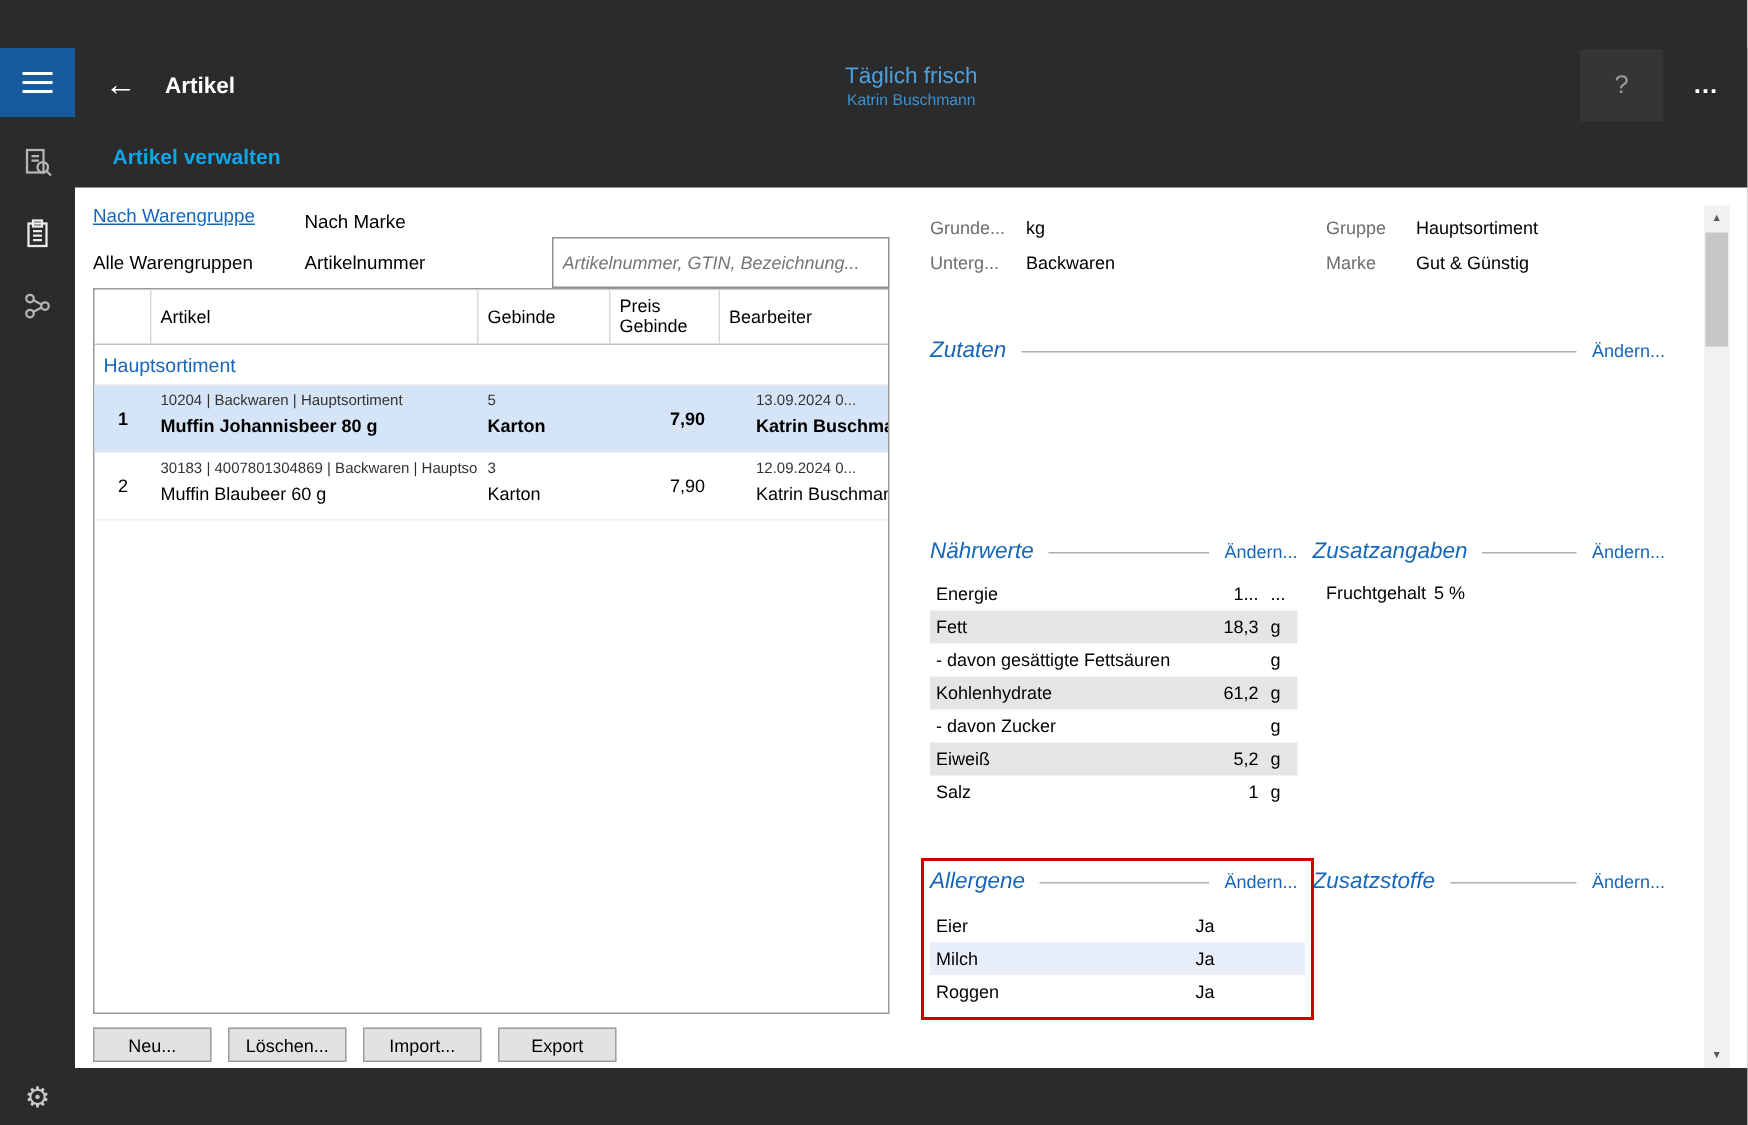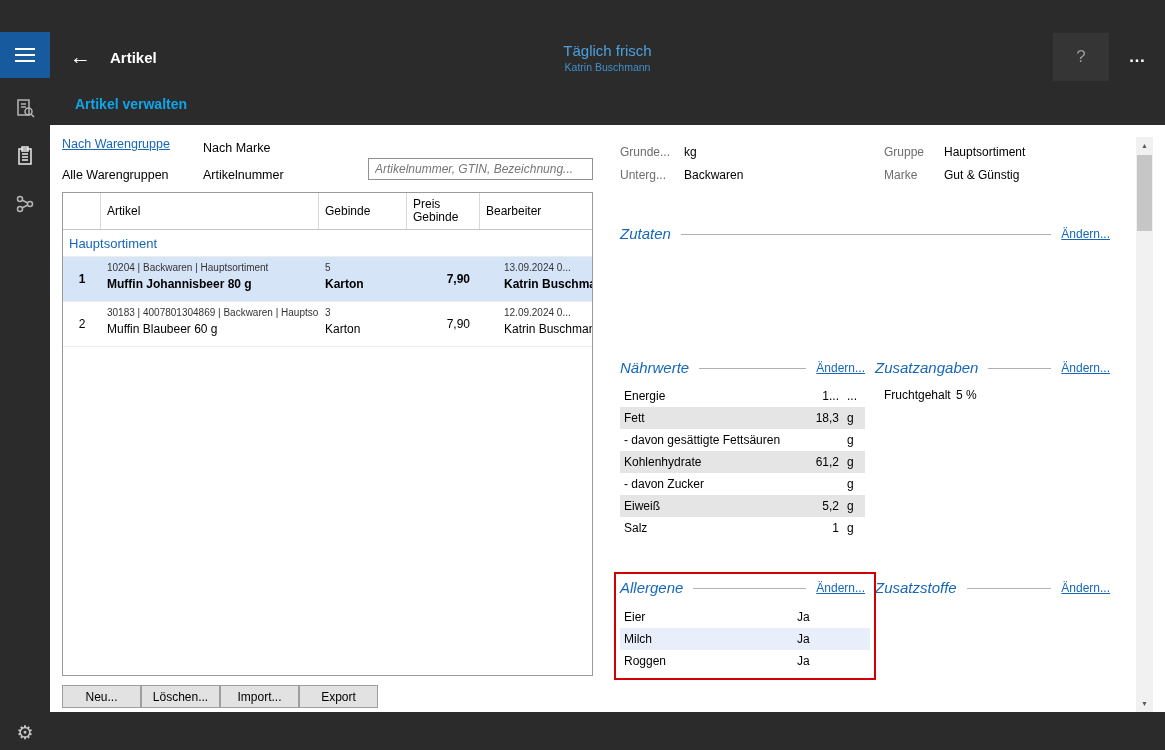--- a/index.html
+++ b/index.html
@@ -40,21 +40,21 @@
   
   .content{position:absolute;left:50px;top:125px;width:1115px;height:587px;background:#fff;}
   .bottom-strip{position:absolute;left:50px;top:712px;width:1115px;height:38px;background:#2b2b2b;}
 
   
   .list-panel{position:absolute;left:12px;top:12px;width:531px;height:575px;}
   .lp-link1{position:absolute;left:0;top:0;color:#1767b8;text-decoration:underline;font-size:12.5px;cursor:pointer;}
   .lp-link2{position:absolute;left:141px;top:4px;font-size:12.5px;cursor:pointer;}
   .lp-filter1{position:absolute;left:0;top:31px;font-size:12.5px;cursor:pointer;}
   .lp-filter2{position:absolute;left:141px;top:31px;font-size:12.5px;}
-  .lp-search{position:absolute;left:306px;top:21px;width:225px;height:22px;border:1px solid #919191;font-size:12px;padding:0 6px;box-sizing:border-box;font-family:"Liberation Sans",sans-serif;}
+  .lp-search{position:absolute;left:306px;top:21px;width:225px;height:34px;border:1px solid #919191;font-size:12px;padding:0 6px;box-sizing:border-box;font-family:"Liberation Sans",sans-serif;}
   .lp-search::placeholder{font-style:italic;color:#767676;}
 
   .ltable{position:absolute;left:0;top:55px;width:531px;height:484px;border:1px solid #9a9a9a;box-sizing:border-box;display:flex;flex-direction:column;background:#fff;}
   .lt-head{display:flex;height:36px;border-bottom:1px solid #c3c3c3;font-size:12px;flex:none;}
   .lt-head > div{border-right:1px solid #d9d9d9;display:flex;align-items:center;padding-left:6px;box-sizing:border-box;line-height:13px;}
   .lt-head > div:last-child{border-right:none;}
   .col-idx{width:38px;}
   .col-art{width:218px;}
   .col-geb{width:88px;}
   .col-preis{width:73px;}
@@ -65,33 +65,33 @@
   .c-idx{width:38px;display:flex;align-items:center;justify-content:center;font-size:12px;}
   .c-art{width:218px;padding:5px 0 0 6px;box-sizing:border-box;overflow:hidden;}
   .c-geb{width:88px;padding:5px 0 0 6px;box-sizing:border-box;}
   .c-preis{width:73px;display:flex;align-items:center;justify-content:flex-end;padding-right:10px;box-sizing:border-box;font-size:12px;}
   .c-bearb{flex:1;padding:5px 0 0 24px;box-sizing:border-box;overflow:hidden;}
   .meta{font-size:10px;color:#333;white-space:nowrap;overflow:hidden;}
   .rname{font-size:12px;margin-top:4px;white-space:nowrap;overflow:hidden;}
   .selected .rname,.selected .c-preis,.selected .c-idx{font-weight:bold;}
   .lt-filler{flex:1;}
 
-  .btn-row{position:absolute;left:0;top:548px;display:flex;}
+  .btn-row{position:absolute;left:0;top:548px;display:flex;gap:11px;}
   .btn{min-width:79px;height:23px;background:#e2e2e2;border:1px solid #9e9e9e;font-size:12px;font-family:"Liberation Sans",sans-serif;cursor:pointer;}
 
   
   .detail-panel{position:absolute;left:570px;top:0;width:508px;height:587px;}
   .dp-fields{position:absolute;left:0;top:20px;display:grid;grid-template-columns:64px 200px 60px auto;row-gap:9px;font-size:12px;line-height:14px;}
   .dlabel{color:#6d6d6d;}
   .dval{color:#000;}
 
   .sec-head{display:flex;align-items:center;}
   .sec-title{color:#1767b8;font-size:15px;white-space:nowrap;font-style:italic;}
   .sec-line{flex:1;border-top:1px solid #b0b0b0;margin:2px 10px 0 10px;height:0;}
-  .sec-link{color:#1767b8;font-size:12px;text-decoration:underline;white-space:nowrap;cursor:pointer;}
+  .sec-link{color:#1767b8;font-size:12px;white-space:nowrap;cursor:pointer;}
 
   .dp-zutaten-head{position:absolute;left:0;top:100px;width:490px;}
   .dp-zutaten-text{position:absolute;left:0;top:138px;font-size:12px;line-height:16px;}
   .dp-nw-head{position:absolute;left:0;top:234px;width:245px;}
   .dp-za-head{position:absolute;left:255px;top:234px;width:235px;}
   .dp-nw-table{position:absolute;left:0;top:260px;width:245px;}
   .nrow{display:flex;height:22px;align-items:center;font-size:12px;padding:0 2px 0 4px;box-sizing:border-box;}
   .nrow.alt{background:#e5e5e5;}
   .nlabel{flex:1;white-space:nowrap;overflow:hidden;}
   .nval{width:46px;text-align:right;}

